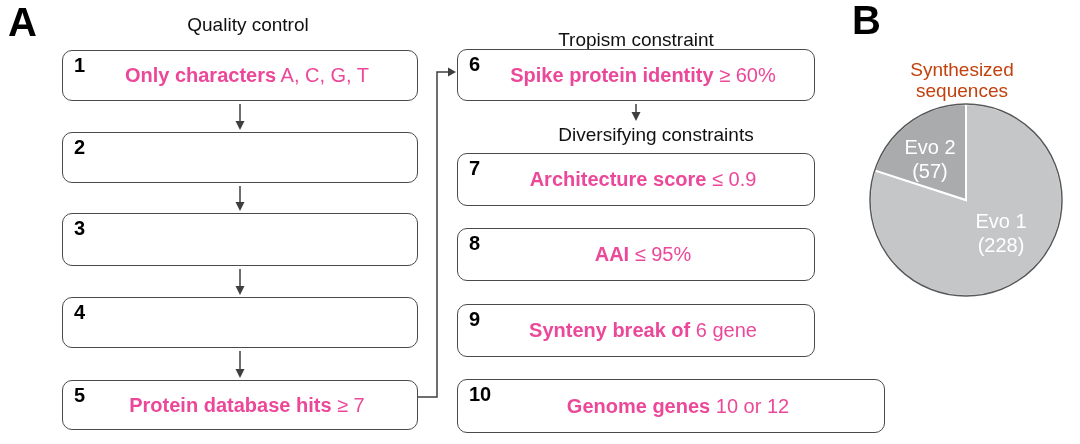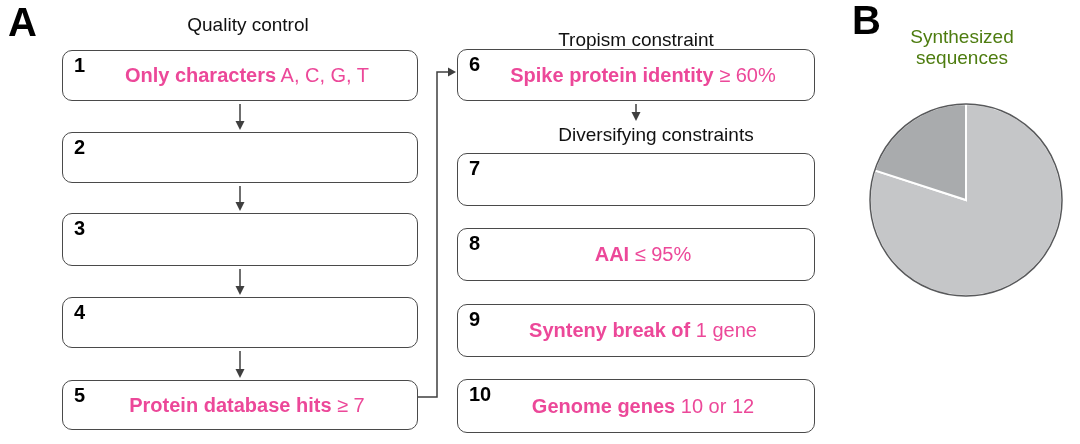--- a/index.html
+++ b/index.html
@@ -26,22 +26,22 @@
     white-space:nowrap;
   }
   .flow-box .content .b{font-weight:bold;}
   #arrow-layer{position:absolute;left:0;top:0;pointer-events:none;}
   #pie-wrap{position:absolute;left:867px;top:101px;width:198px;height:198px;}
   .pie-label{
     position:absolute;color:#fff;font-size:20px;line-height:1.18;text-align:center;
     transform:translate(-50%,-50%);white-space:nowrap;
   }
   #pie-title{
-    position:absolute;left:962px;top:27px;width:150px;margin-left:-75px;
-    font-size:19px;line-height:1.08;text-align:center;color:#4d7c0f;
+    position:absolute;left:962px;top:60px;width:150px;margin-left:-75px;
+    font-size:19px;line-height:1.08;text-align:center;color:#c2410c;
   }
 </style>
 </head>
 <body>
 
 <div id="figure">
 
   <svg id="arrow-layer" width="1080" height="444" viewBox="0 0 1080 444">
     <g stroke="#3f3f3f" stroke-width="1.5" fill="none">
       <line x1="240" y1="104" x2="240" y2="123"></line>
@@ -86,40 +86,49 @@
     <span class="num">5</span>
     <span class="content"><span class="b">Protein database hits</span><span> ≥ 7</span></span>
   </div>
 
   <div class="flow-box" style="left:457px;top:49px;width:358px;height:52px;">
     <span class="num">6</span>
     <span class="content"><span class="b">Spike protein identity</span><span> ≥ 60%</span></span>
   </div>
   <div class="flow-box" style="left:457px;top:153px;width:358px;height:53px;">
     <span class="num">7</span>
+    <span class="content"><span class="b">Architecture score</span><span> ≤ 0.9</span></span>
   </div>
   <div class="flow-box" style="left:457px;top:228px;width:358px;height:53px;">
     <span class="num">8</span>
     <span class="content"><span class="b">AAI</span><span> ≤ 95%</span></span>
   </div>
   <div class="flow-box" style="left:457px;top:304px;width:358px;height:53px;">
     <span class="num">9</span>
-    <span class="content"><span class="b">Synteny break of</span><span> 1 gene</span></span>
+    <span class="content"><span class="b">Synteny break of</span><span> 6 gene</span></span>
   </div>
-  <div class="flow-box" style="left:457px;top:379px;width:358px;height:54px;">
+  <div class="flow-box" style="left:457px;top:379px;width:428px;height:54px;">
     <span class="num">10</span>
     <span class="content"><span class="b">Genome genes</span><span> 10 or 12</span></span>
   </div>
 
   <div class="panel-label" style="left:852px;top:0px;">B</div>
 
   <div id="pie-title">Synthesized sequences</div>
 
   <div id="pie-wrap">
     <svg id="pie-svg" width="198" height="198" viewBox="0 0 198 198">
         <path d="M 99 99 L 99 3 A 96 96 0 1 1 7.69857443566525 69.33436854000506 Z" fill="#c5c6c8" stroke="#ffffff" stroke-width="2"></path>
         <path d="M 99 99 L 7.69857443566525 69.33436854000506 A 96 96 0 0 1 98.99999999999999 3 Z" fill="#a9abad" stroke="#ffffff" stroke-width="2"></path>
         <circle cx="99" cy="99" r="96" fill="none" stroke="#58595b" stroke-width="1.5"></circle>
       </svg>
   </div>
 
+  <div class="pie-label" style="left:930px;top:160px;">
+    <div>Evo 2</div>
+    <div>(57)</div>
+  </div>
+  <div class="pie-label" style="left:1001px;top:234px;">
+    <div>Evo 1</div>
+    <div>(228)</div>
+  </div>
 
 </div>
 
 </body></html>

